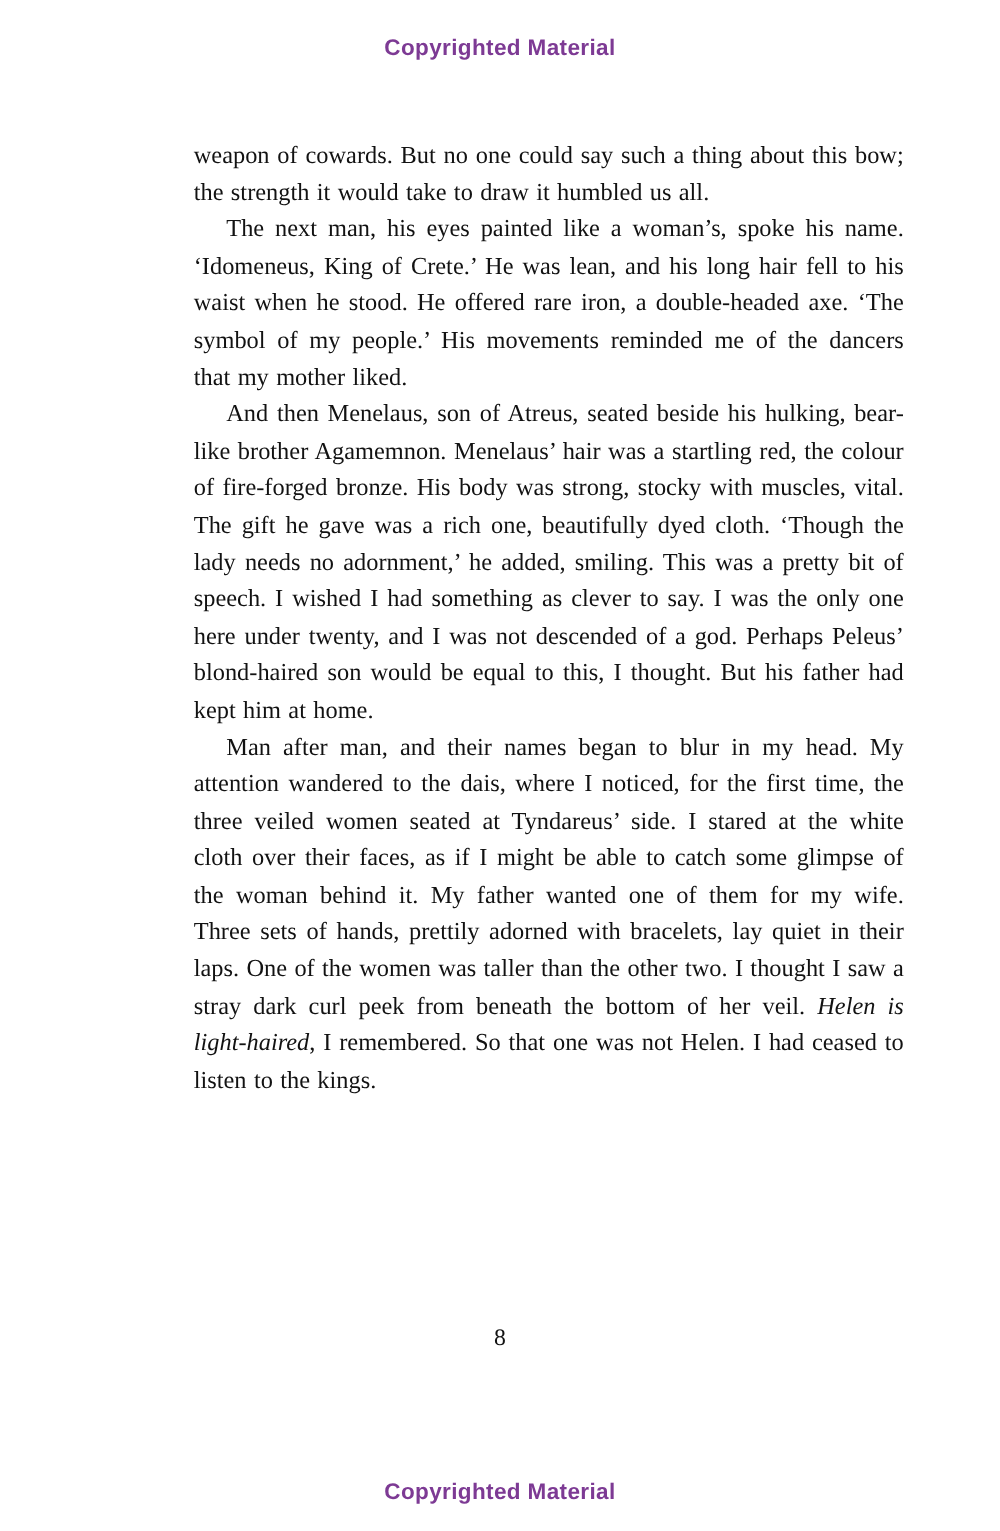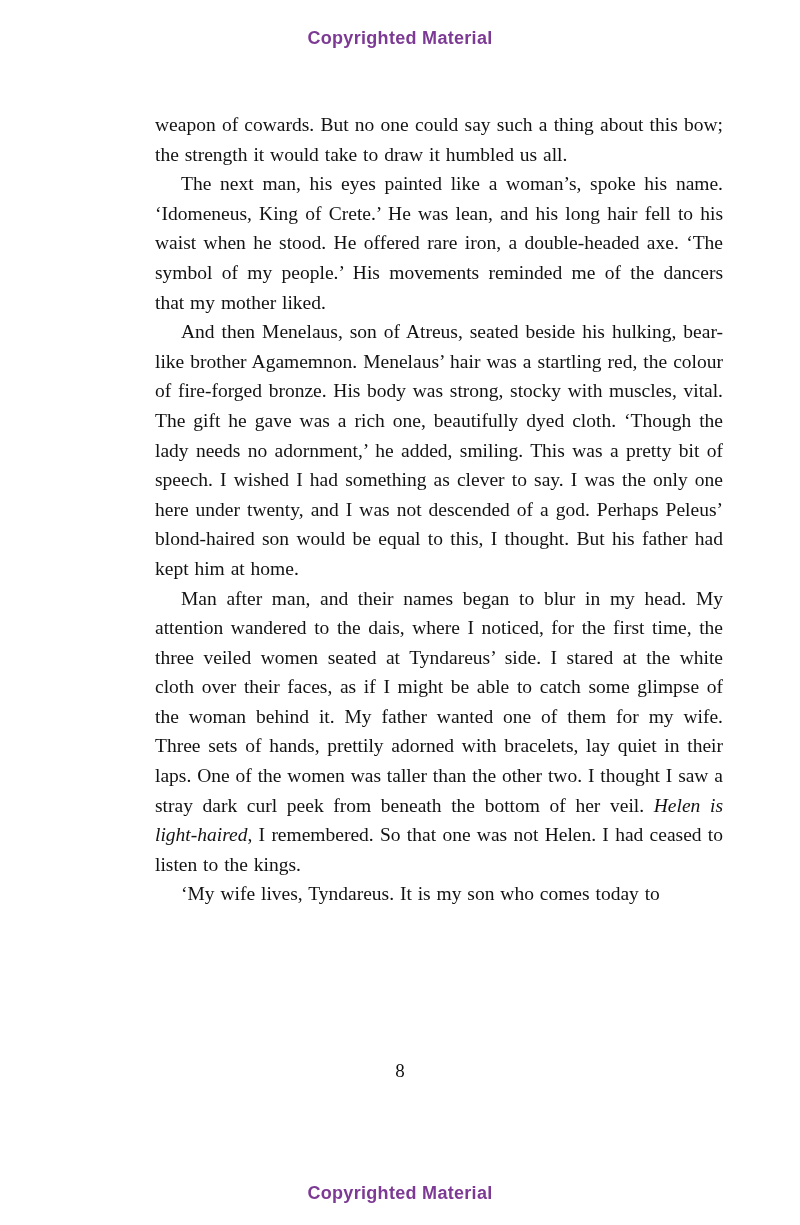--- a/index.html
+++ b/index.html
@@ -64,18 +64,17 @@
 </head>
 <body>
 
 <div class="notice notice-top" style="color: rgb(125, 58, 148);">Copyrighted Material</div>
 
 <div class="page-body">
     <p class="para"><span>weapon of cowards. But no one could say such a thing about this bow; the strength it would take to draw it humbled us all.</span></p>
     <p class="para indent"><span>The next man, his eyes painted like a woman’s, spoke his name. ‘Idomeneus, King of Crete.’ He was lean, and his long hair fell to his waist when he stood. He offered rare iron, a double-headed axe. ‘The symbol of my people.’ His movements reminded me of the dancers that my mother liked.</span></p>
     <p class="para indent"><span>And then Menelaus, son of Atreus, seated beside his hulking, bear-like brother Agamemnon. Menelaus’ hair was a startling red, the colour of fire-forged bronze. His body was strong, stocky with muscles, vital. The gift he gave was a rich one, beautifully dyed cloth. ‘Though the lady needs no adornment,’ he added, smiling. This was a pretty bit of speech. I wished I had something as clever to say. I was the only one here under twenty, and I was not descended of a god. Perhaps Peleus’ blond-haired son would be equal to this, I thought. But his father had kept him at home.</span></p>
     <p class="para indent"><span>Man after man, and their names began to blur in my head. My attention wandered to the dais, where I noticed, for the first time, the three veiled women seated at Tyndareus’ side. I stared at the white cloth over their faces, as if I might be able to catch some glimpse of the woman behind it. My father wanted one of them for my wife. Three sets of hands, prettily adorned with bracelets, lay quiet in their laps. One of the women was taller than the other two. I thought I saw a stray dark curl peek from beneath the bottom of her veil. </span><span class="italic">Helen is light-haired</span><span>, I remembered. So that one was not Helen. I had ceased to listen to the kings.</span></p>
-    <p class="para indent"><span>‘My wife lives, Tyndareus. It is my son who comes today to</span></p>
   </div>
 
 <div class="page-number">8</div>
 
 <div class="notice notice-bottom" style="color: rgb(125, 58, 148);">Copyrighted Material</div>
 
 </body></html>

